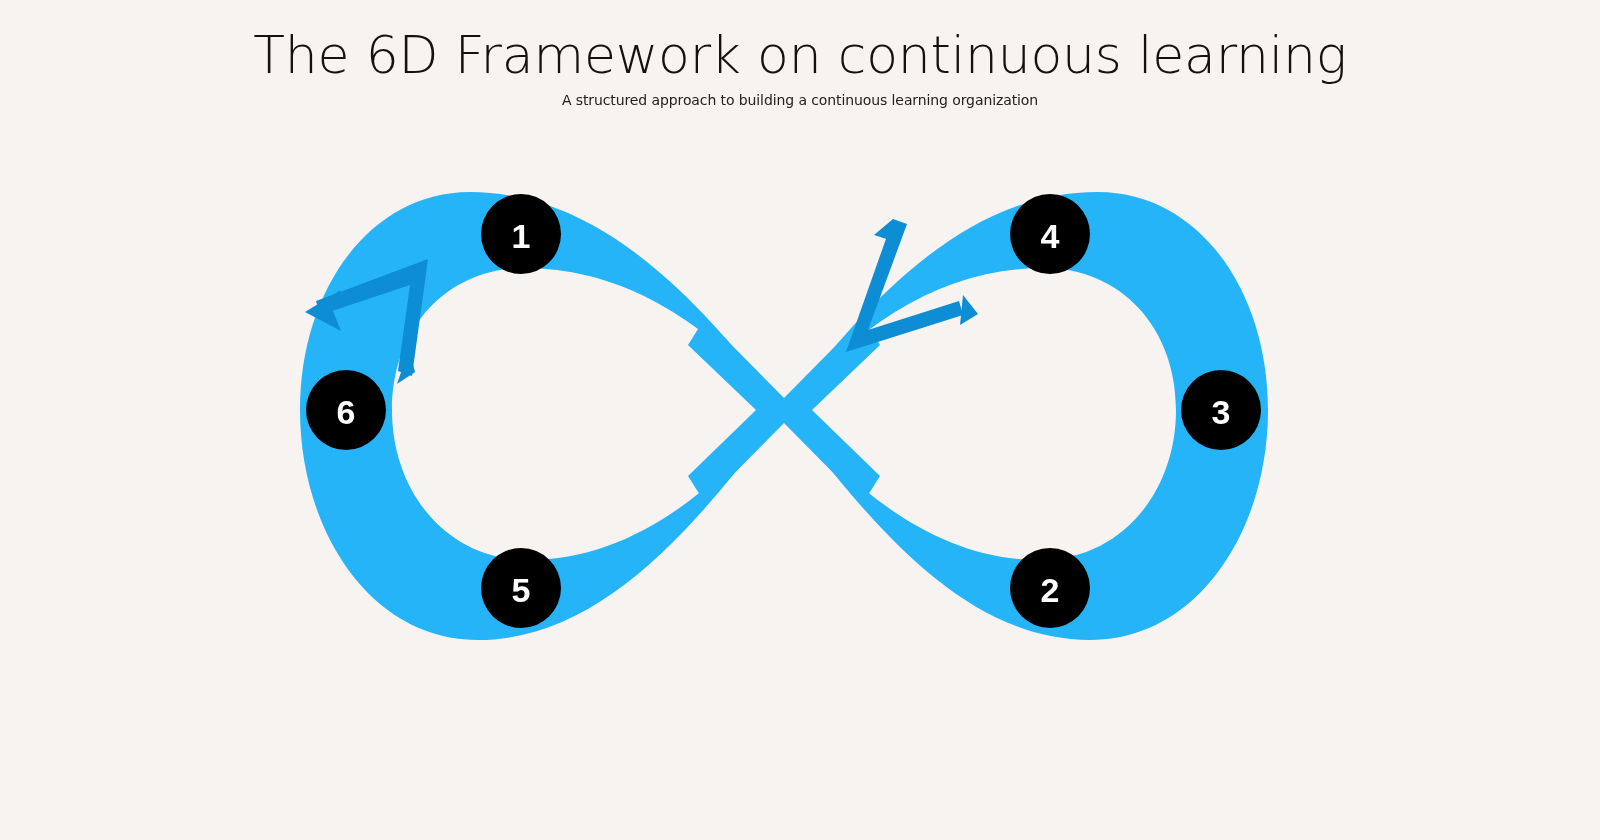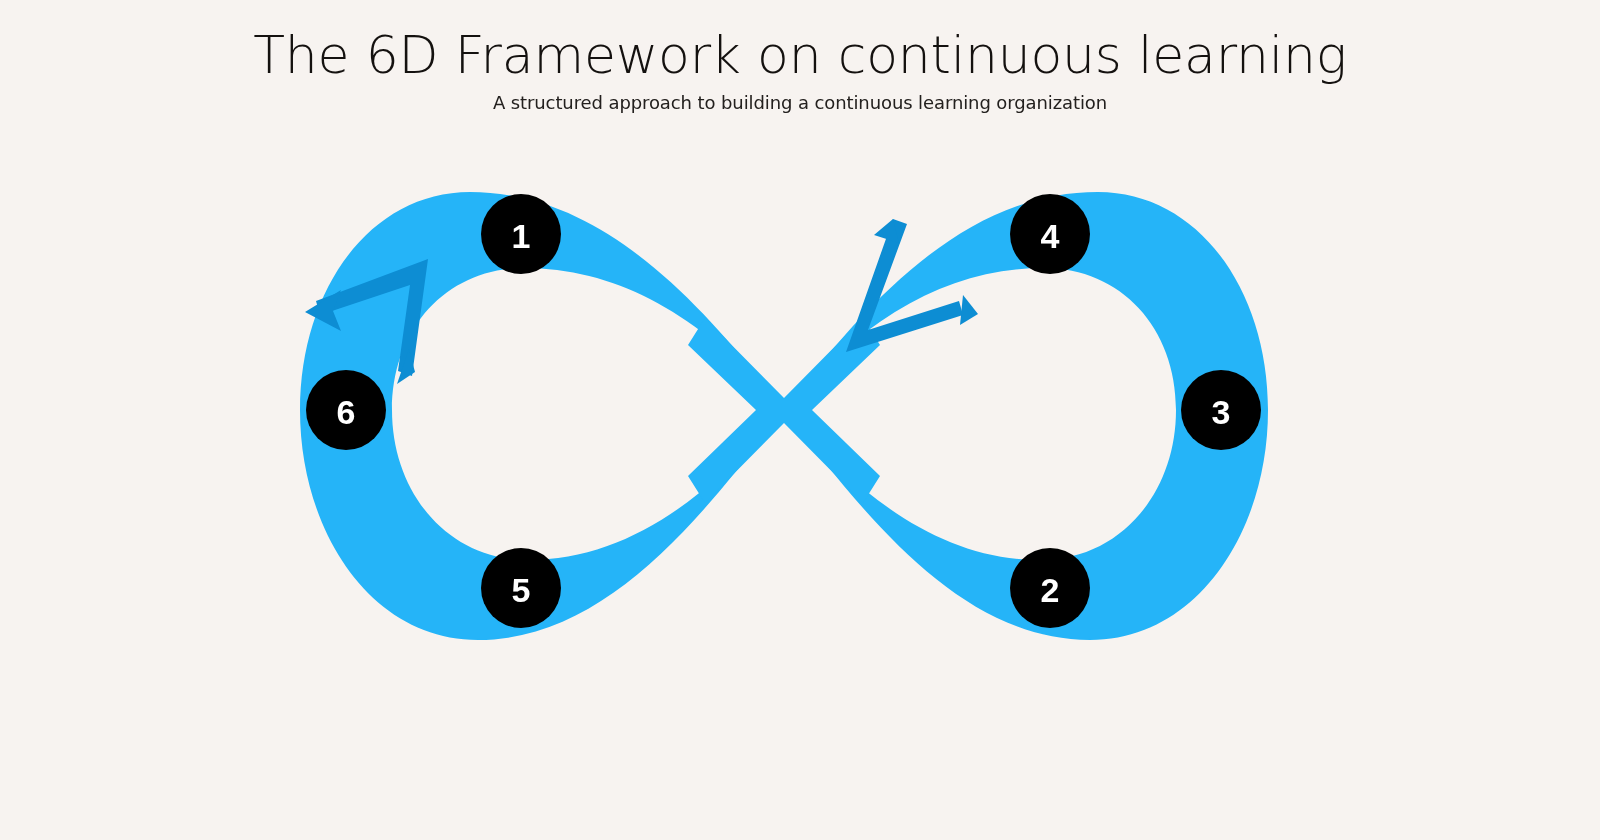--- a/index.html
+++ b/index.html
@@ -24,21 +24,21 @@
     font-size:52px;
     font-weight:300;
     letter-spacing:-0.2px;
     color:#14110f;
     line-height:1.15;
     white-space:nowrap;
   }
   #subtitle {
     margin-top:6px;
     font-family:"DejaVu Sans", sans-serif;
-    font-size:18px;
+    font-size:14px;
     font-weight:400;
     color:#23201e;
     letter-spacing:-0.1px;
     white-space:nowrap;
   }
   #diagram {
     position:absolute;
     left:0; top:0;
     width:1600px; height:840px;
   }

